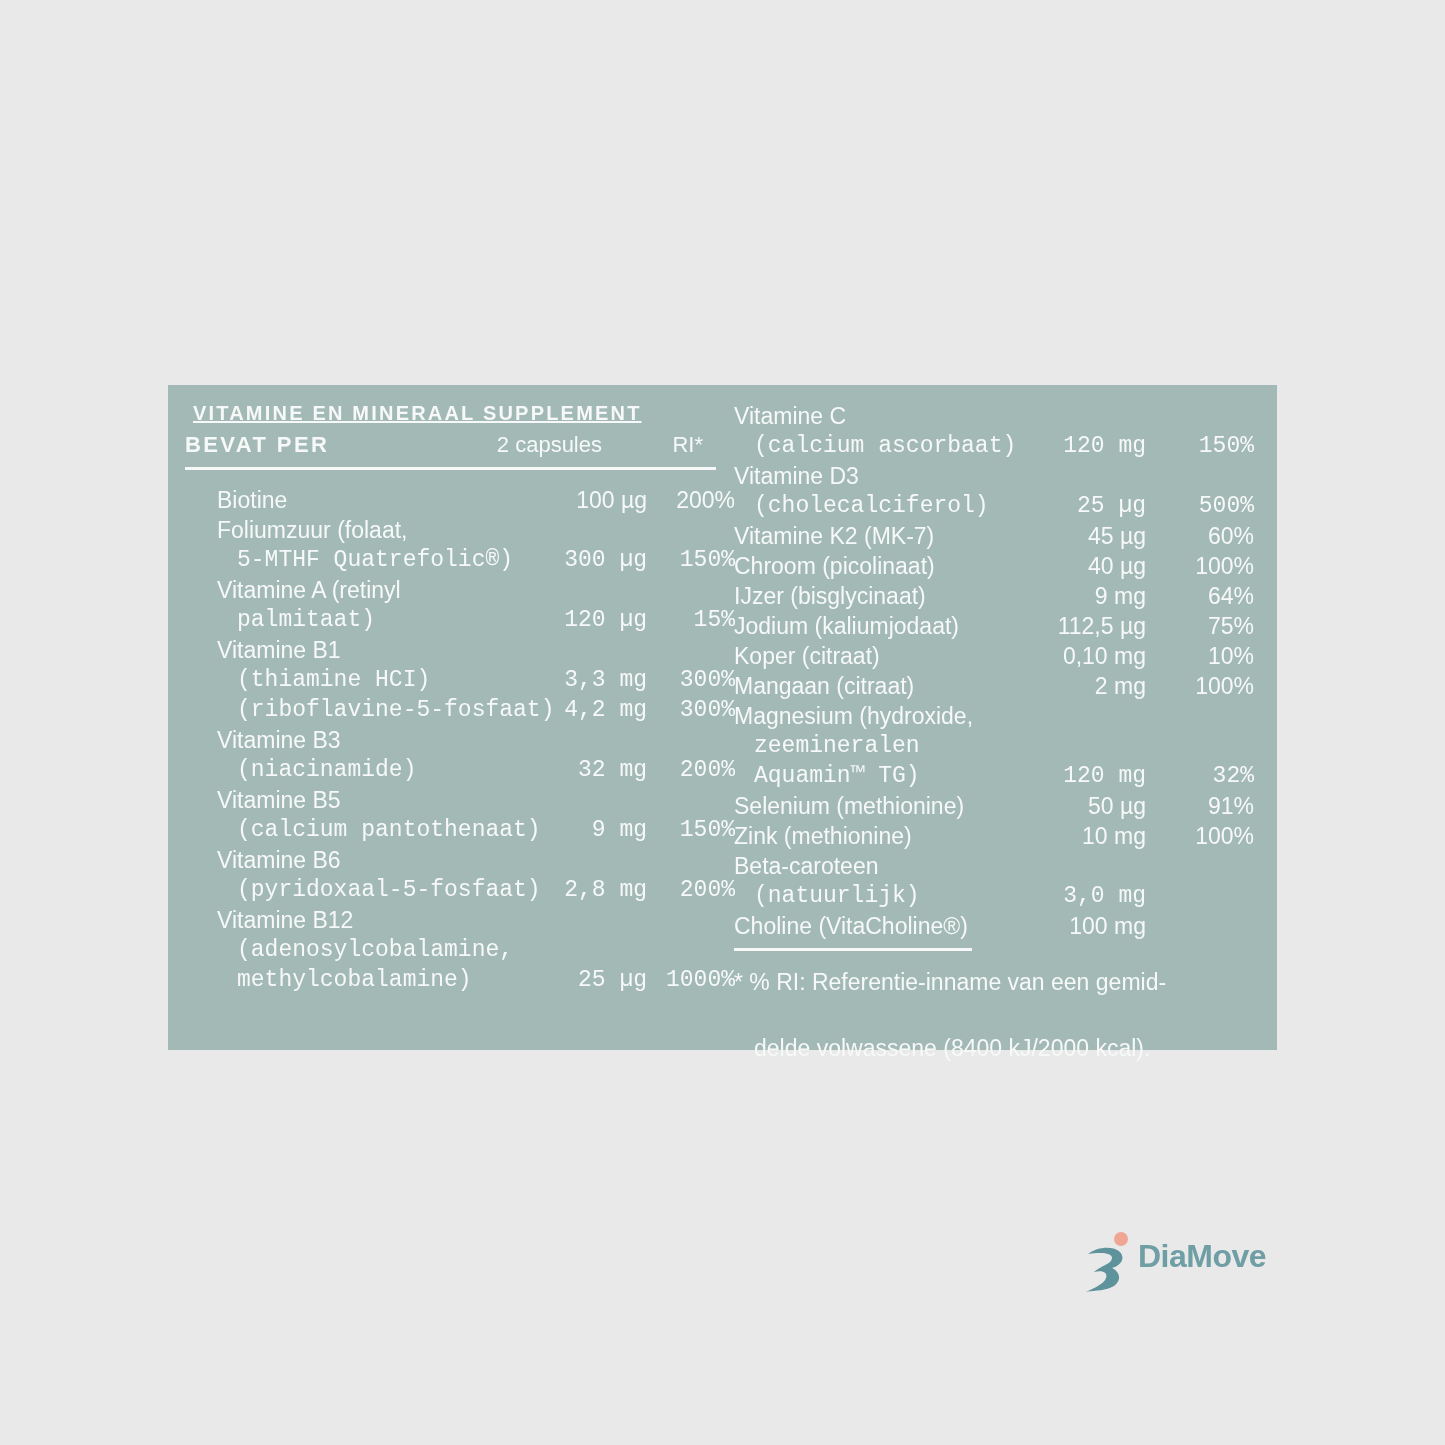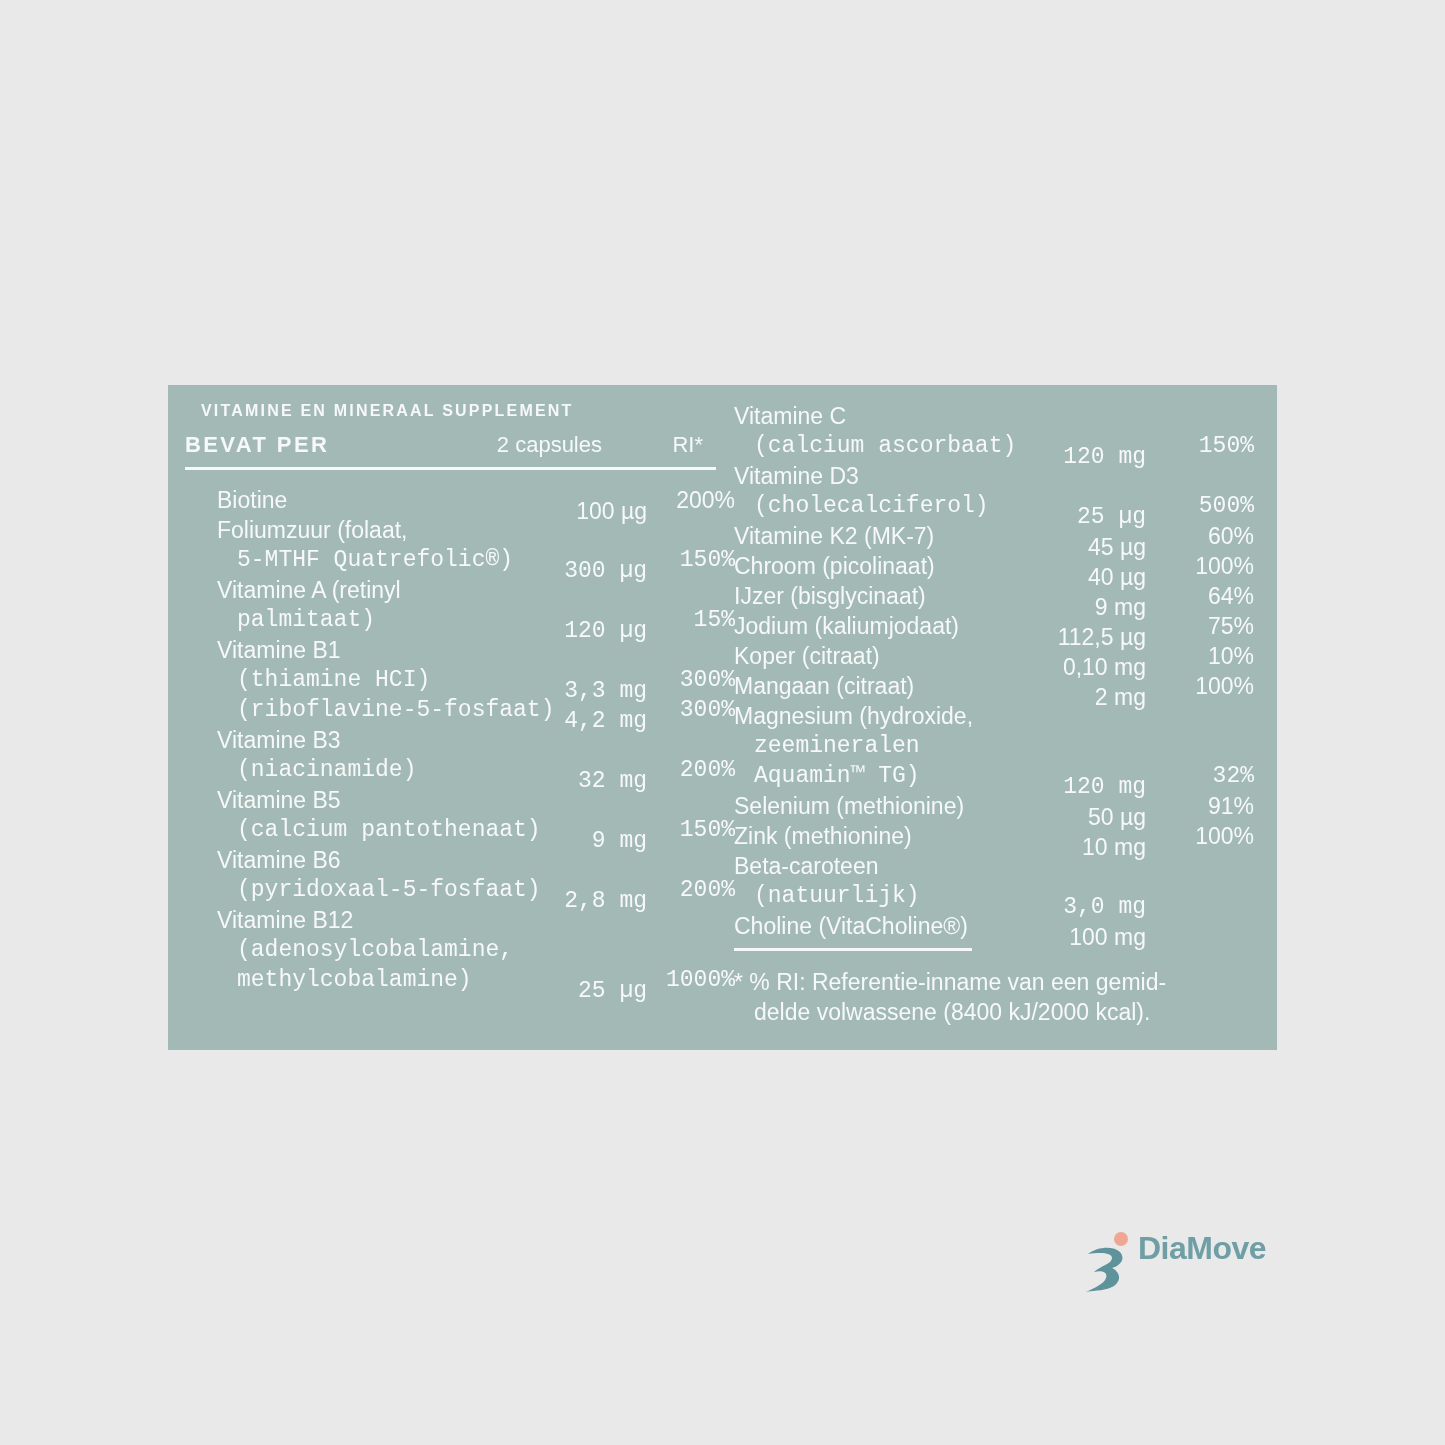--- a/index.html
+++ b/index.html
@@ -15,66 +15,67 @@
     left: 168px; top: 385px;
     width: 1109px; height: 665px;
     background: #a2b9b6;
     color: #f7f9f8;
   }
   .col { position: absolute; top: 0; }
   .col-left { left: 17px; width: 530px; }
   .col-right { left: 566px; width: 530px; }
 
   .hdr-title {
-    position: absolute; left: 16px; top: 17px;
-    font-weight: bold; font-size: 16px; letter-spacing: 2.2px;
+    position: absolute; left: 8px; top: 17px;
+    font-weight: bold; font-size: 20px; letter-spacing: 2.2px;
     white-space: nowrap;
+    text-decoration: underline;
   }
   .hdr-sub {
     position: absolute; left: 0; top: 47px; width: 530px; height: 30px;
     font-size: 22px;
   }
   .hdr-sub .lbl { position: absolute; left: 0; font-weight: bold; letter-spacing: 2.4px; }
   .hdr-sub .cap { position: absolute; right: 113px; }
   .hdr-sub .ri  { position: absolute; right: 12px; }
   .rule-top {
     position: absolute; left: 0; top: 82px; width: 531px; height: 3px;
     background: #f7f9f8;
   }
   .rows-left { position: absolute; left: 0; top: 100px; width: 530px; margin-left: 32px; }
   .rows-right { position: absolute; left: 0; top: 16px; width: 530px; }
 
   .row { position: relative; font-size: 23px; line-height: 30px; }
   .row .line { display: block; height: 30px; position: relative; }
   .row .indent { padding-left: 20px; font-family: Liberation Mono, monospace; }
   .row .amt {
-    position: absolute; right: 100px; top: 11px; white-space: nowrap; text-align: left;
+    position: absolute; right: 100px; top: 0; white-space: nowrap; text-align: left;
   }
   .row .pct {
     position: absolute; right: 12px; top: 0; white-space: nowrap; text-align: right;
   }
   .col-right .row .amt { right: 118px; }
   .col-right .row .pct { right: 10px; }
 
   .rule-bottom {
     position: absolute; left: 0; top: 563px; width: 238px; height: 3px;
     background: #f7f9f8;
   }
   .footnote {
     position: absolute; left: 0; top: 582px; width: 530px;
     font-size: 23px; line-height: 30px;
   }
-  .footnote .l2 { padding-left: 20px; display: block; }
+  .footnote .l2 { padding-left: 20px; display: block; margin-top: 36px; }
 
   .logo {
     position: absolute; left: 1080px; top: 1228px; width: 210px; height: 66px;
   }
   .logo .mark { position: absolute; left: 0; top: 0; }
   .logo .word {
-    position: absolute; left: 58px; top: 2px;
+    position: absolute; left: 58px; top: 10px;
     font-size: 32px; font-weight: bold; color: #6f9ea5; letter-spacing: -0.5px;
   }
 </style>
 </head>
 <body>
 
 <div class="panel">
   <div class="col col-left">
     <div class="hdr-title">VITAMINE EN MINERAAL SUPPLEMENT</div>
     <div class="hdr-sub">

